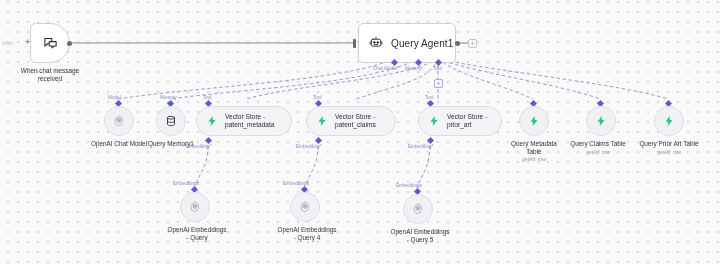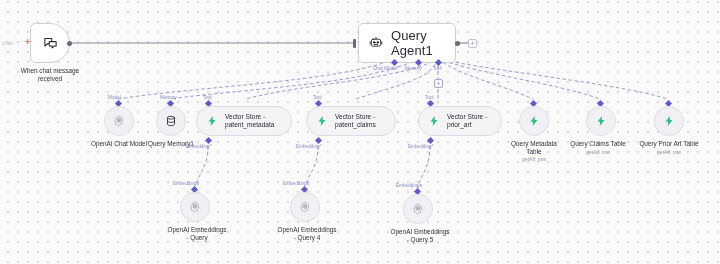--- a/index.html
+++ b/index.html
@@ -59,21 +59,21 @@
     background: #fff;
     border: 1px solid #cfcfd6;
     border-radius: 5px;
     box-sizing: border-box;
     display: flex;
     align-items: center;
     padding-left: 10px;
     gap: 8px;
   }
   .agent-title {
-    font-size: 13px;
+    font-size: 10px;
     color: #2b2b35;
     letter-spacing: .1px;
   }
 
   
   .pill-node {
     position: absolute;
     background: #f4f4f7;
     border: 1px solid #dcdce4;
     border-radius: 18px;

